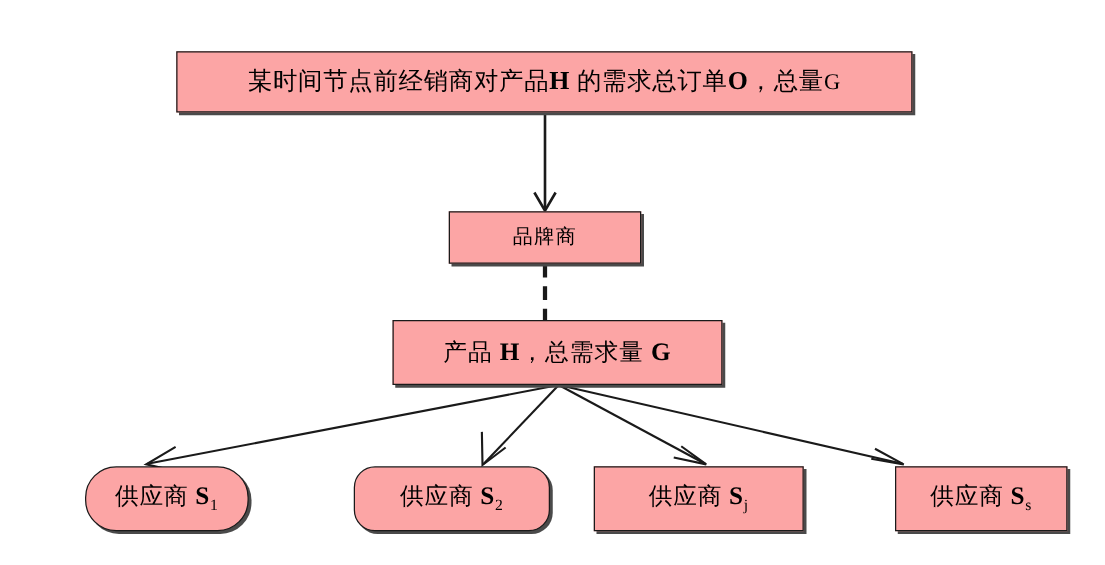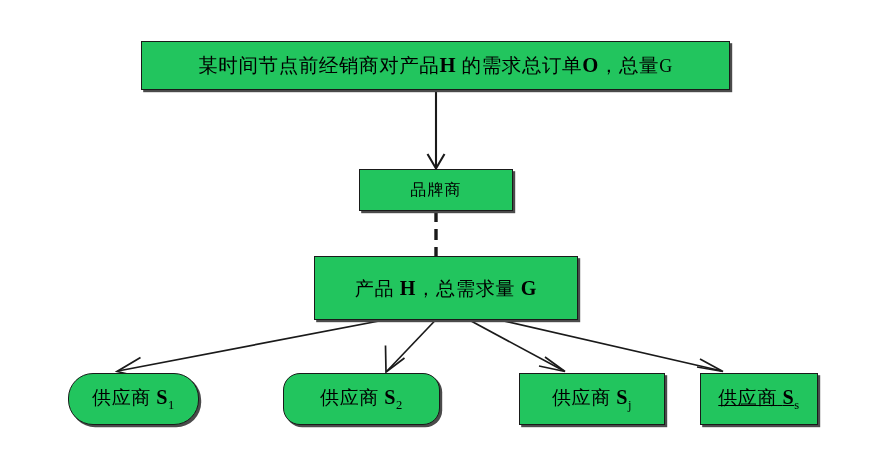--- a/index.html
+++ b/index.html
@@ -22,21 +22,21 @@
     position: absolute;
     left: 0;
     top: 0;
     width: 884px;
     height: 452px;
     pointer-events: none;
   }
   .node {
     position: absolute;
     box-sizing: border-box;
-    background: #22c55e;
+    background: #fca5a5;
     border: 1.6px solid #1a1a1a;
     box-shadow: 2.2px 2.2px 0 0 #4a4a4a;
     display: flex;
     align-items: center;
     justify-content: center;
     text-align: center;
     color: #000000;
     z-index: 2;
   }
   .node-label {
@@ -49,34 +49,34 @@
     left: 141px;  top: 41px;  width: 589px; height: 49px;
     font-size: 19.5px;
     letter-spacing: 0.6px;
   }
   #node-brand {
     left: 359px; top: 169px; width: 154px; height: 42px;
     font-size: 16px;
     letter-spacing: 1.2px;
   }
   #node-product {
-    left: 314px; top: 256px; width: 264px; height: 64px;
+    left: 314px; top: 256px; width: 264px; height: 52px;
     font-size: 19px;
     letter-spacing: 0.8px;
   }
   .supplier {
     top: 373px;
     height: 52px;
     font-size: 19px;
     letter-spacing: 0.6px;
   }
   #node-supplier-1 { left: 68px;  width: 131px; border-radius: 25px; }
   #node-supplier-2 { left: 283px; width: 157px; border-radius: 17px; }
-  #node-supplier-j { left: 475px; width: 146px; margin-left: 44px; }
-  #node-supplier-s { left: 700px; width: 118px; text-decoration: underline; }
+  #node-supplier-j { left: 475px; width: 168px; }
+  #node-supplier-s { left: 716px; width: 138px; }
 
   .math-var {
     font-family: "Liberation Serif", "DejaVu Serif", serif;
     font-weight: 700;
     font-style: normal;
     font-size: 1.06em;
   }
   .math-var-plain {
     font-family: "Liberation Serif", "DejaVu Serif", serif;
     font-weight: 400;

